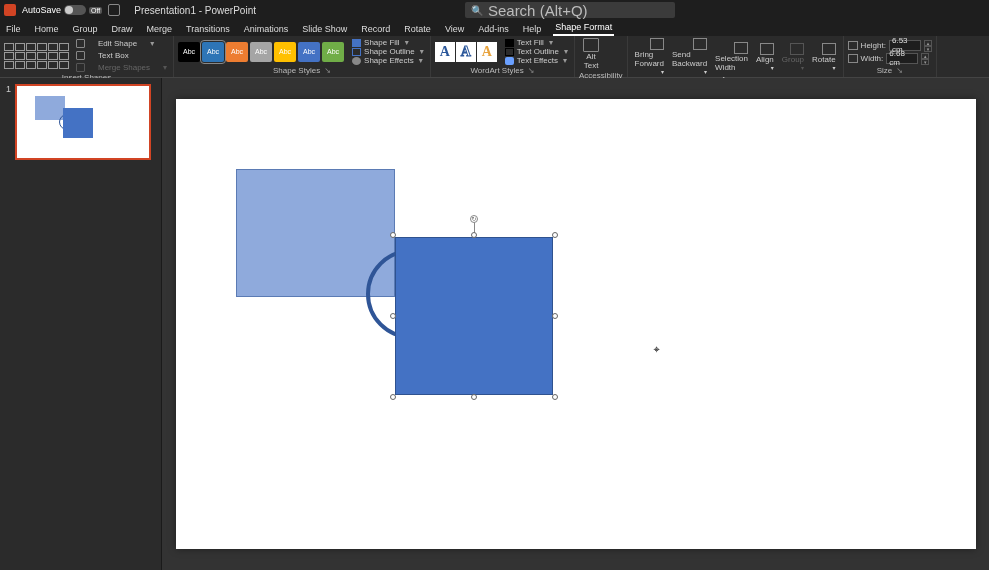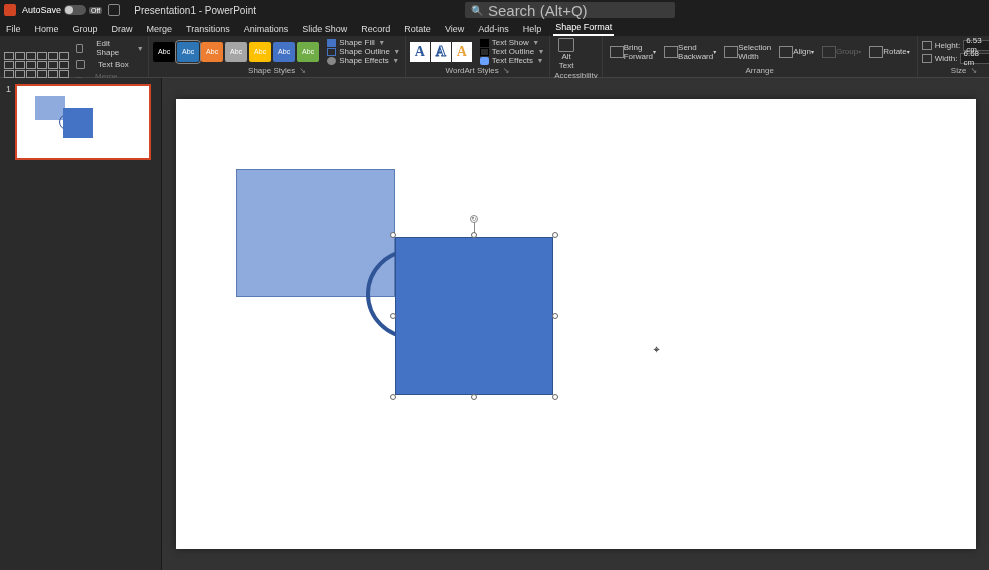--- a/index.html
+++ b/index.html
@@ -55,21 +55,21 @@
   .wa-swatch.out { color:#fff; -webkit-text-stroke: 1px #2b579a; }
   .wa-buttons { display:flex; flex-direction:column; gap:0px; margin-left:4px;}
 
   
   .big-btn { display:flex; flex-direction:column; align-items:center; justify-content:center; gap:1px; padding:0 4px; color:#ccc; text-align:center; line-height:1.1; }
   .big-btn .ic { width:16px; height:14px; border:1px solid #888; border-radius:1px; }
   .big-btn .lbl { font-size:8px; }
 
   
   .arr-body { display:flex; align-items:center; gap:2px;}
-  .arr-btn { display:flex; flex-direction:row; align-items:center; padding:0 3px; color:#ccc;}
+  .arr-btn { display:flex; flex-direction:column; align-items:flex-end; padding:0 3px; color:#ccc;}
   .arr-btn .ic { width:14px; height:12px; border:1px solid #888; }
   .arr-btn.disabled { color:#666;}
   .arr-btn.disabled .ic{ border-color:#555;}
 
   
   .size-row { display:flex; align-items:center; gap:3px; color:#ccc;}
   .size-row .ic { width:10px; height:9px; border:1px solid #888;}
   .size-input { width:32px; height:11px; background:#1e1e1e; border:1px solid #555; color:#ddd; font-size:8px; padding:0 2px; display:flex; align-items:center;}
   .spin { width:8px; height:11px; display:flex; flex-direction:column;}
   .spin div{ flex:1; border:1px solid #555; font-size:5px; color:#999; text-align:center; line-height:4px;}
@@ -226,21 +226,21 @@
   <div class="group">
     <div class="group-body">
       <div style="display:flex;gap:1px;">
         <div class="wa-swatch">A</div>
         <div class="wa-swatch out">A</div>
         <div class="wa-swatch orange">A</div>
       </div>
       <div class="wa-buttons">
         <div class="ss-btn">
             <span class="ic" style="background:#000;"></span>
-            <span>Text Show</span>
+            <span>Text Fill</span>
             <span class="chev">▾</span>
           </div>
         <div class="ss-btn">
             <span class="ic" style="border:1px solid #000;"></span>
             <span>Text Outline</span>
             <span class="chev">▾</span>
           </div>
         <div class="ss-btn">
             <span class="ic" style="background:#6aa0ff;border-radius:2px;"></span>
             <span>Text Effects</span>

